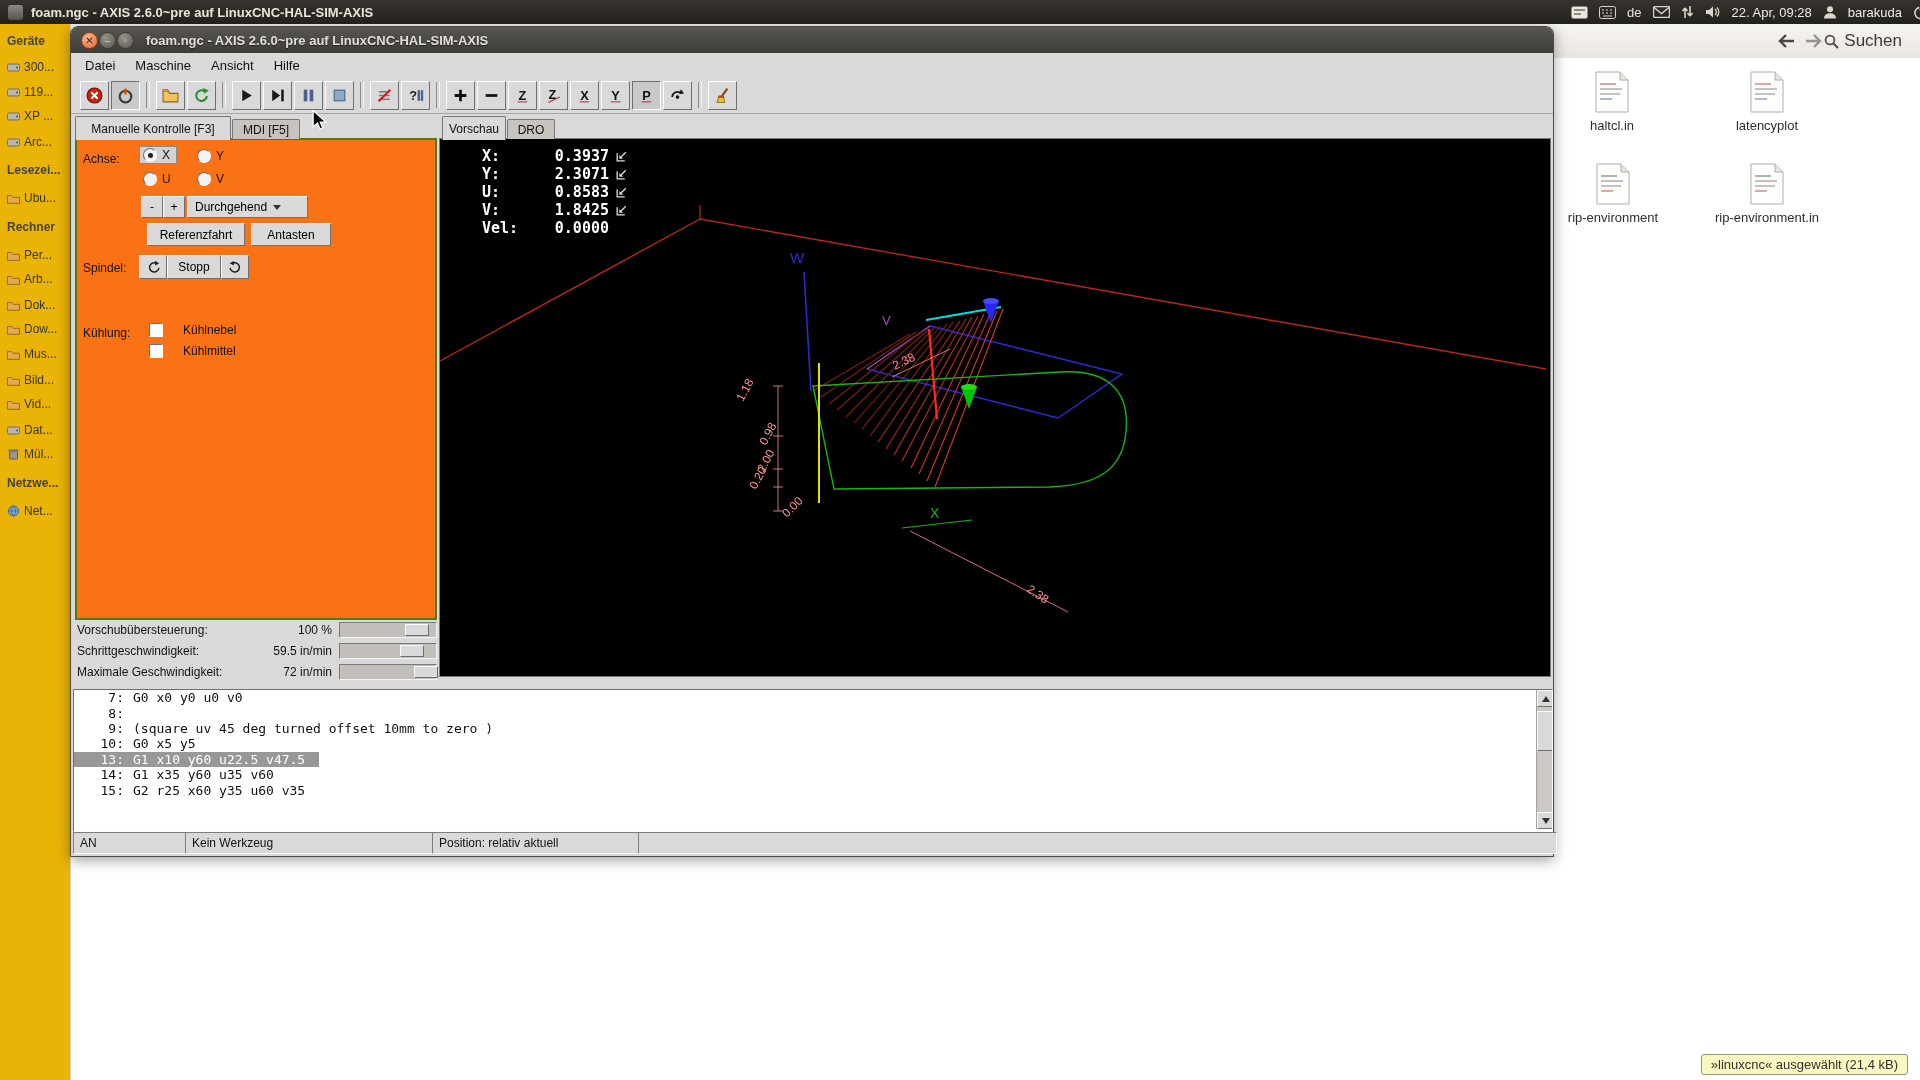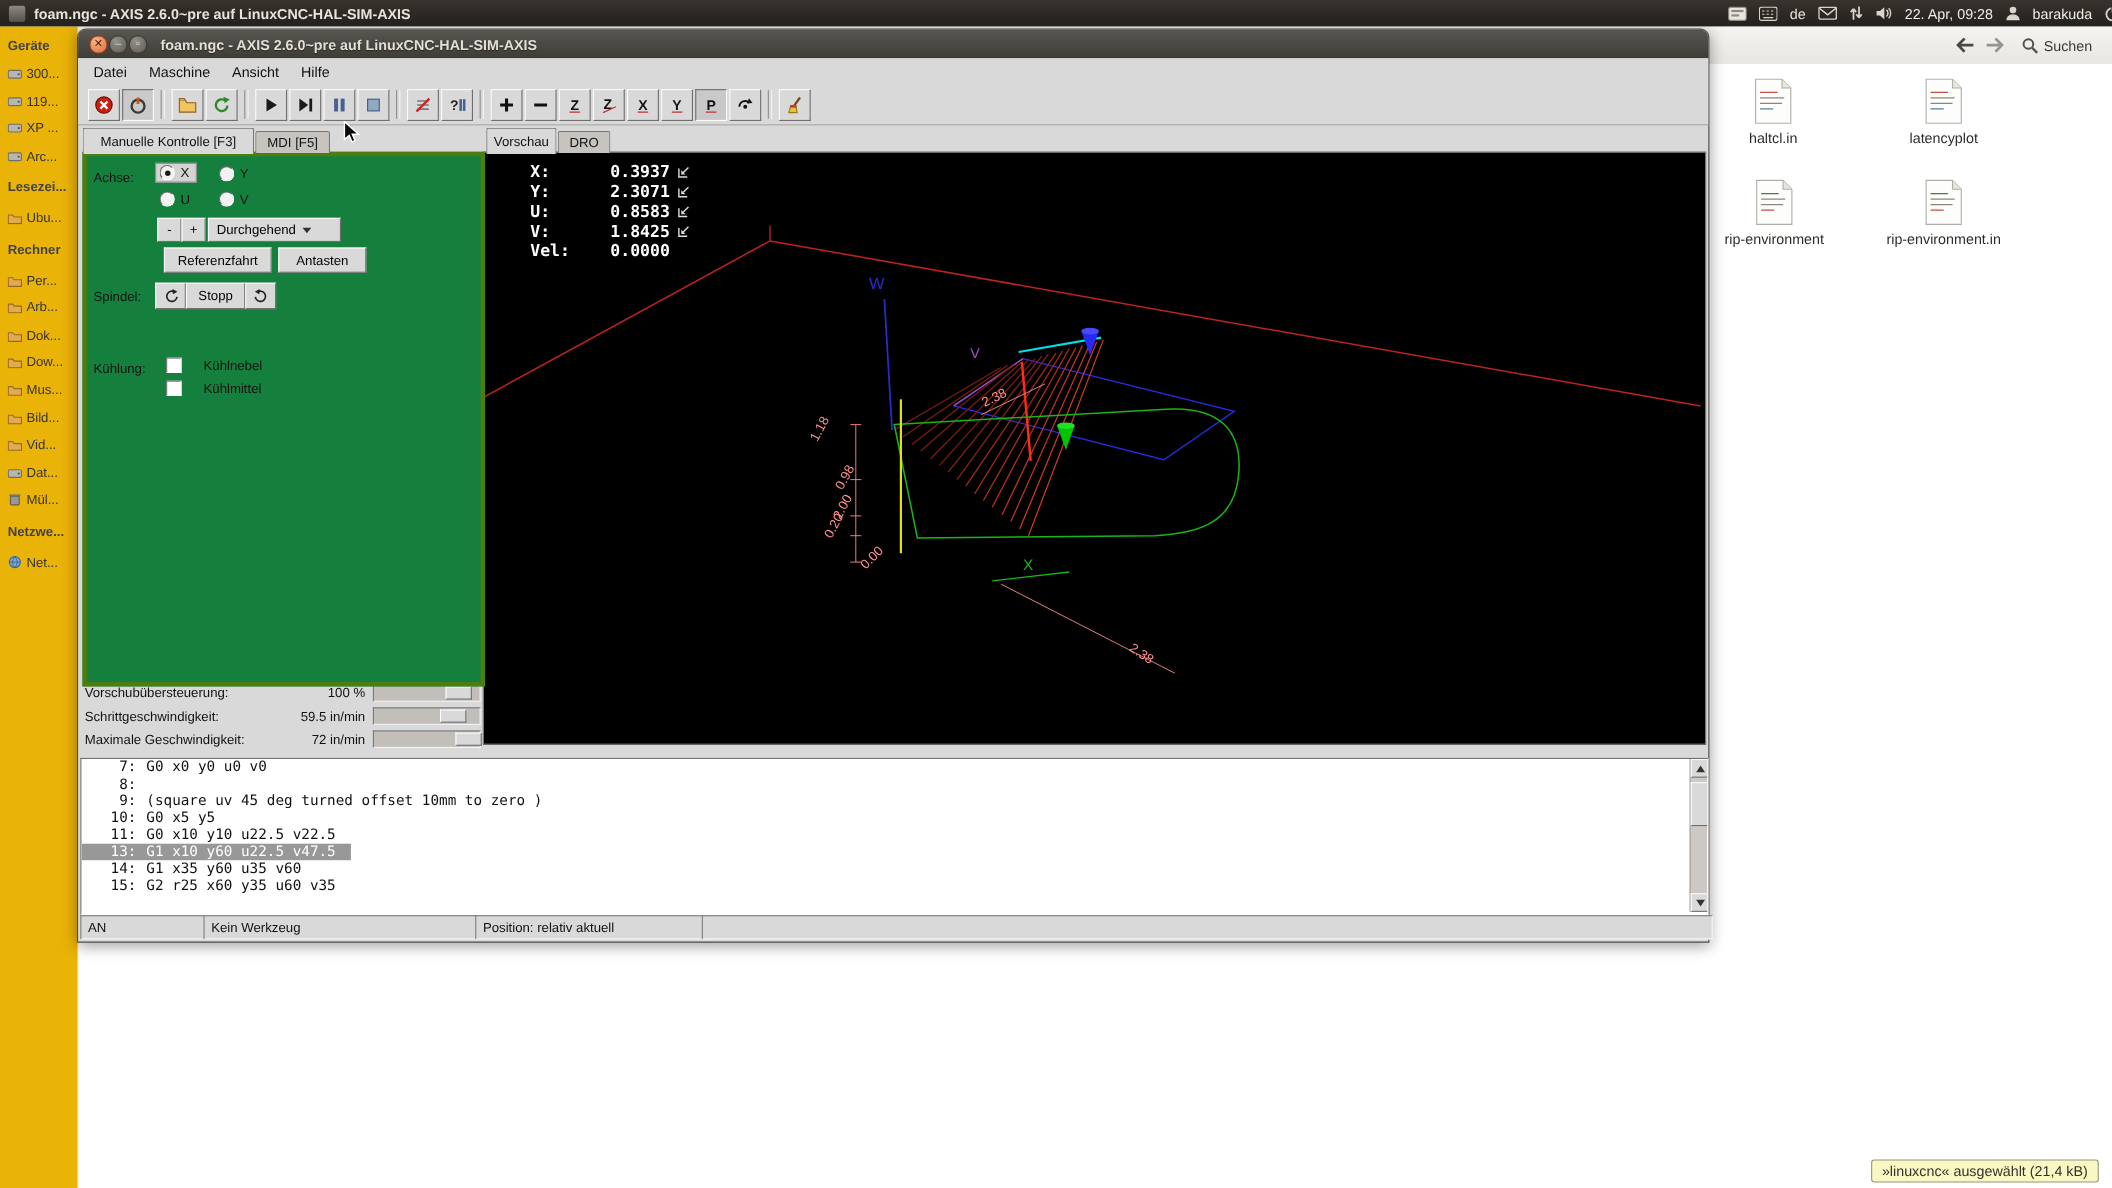--- a/index.html
+++ b/index.html
@@ -12,21 +12,21 @@
   
   .top-panel{background:linear-gradient(#37332e,#23211d);color:#e8e4dc;display:flex;align-items:center;justify-content:space-between;padding:0 8px;z-index:40}
   .panel-left{display:flex;align-items:center;gap:8px;overflow:hidden;white-space:nowrap}
   .panel-appicon{width:15px;height:15px;border-radius:3px;background:linear-gradient(#8d8a84,#55524c);display:inline-block}
   .panel-title{font-weight:bold;font-size:13px;color:#e8e4dc}
   .panel-right{display:flex;align-items:center;gap:11px;white-space:nowrap}
   .panel-right svg{display:block}
   
   .nautilus-toolbar{background:linear-gradient(#f6f4f1,#e9e6e1);border-bottom:1px solid #c9c5bf;z-index:1}
   .nav-btn{position:absolute;top:5px;width:24px;height:24px;display:flex;align-items:center;justify-content:center;border-radius:3px}
-  .search-btn{position:absolute;top:5px;right:10px;height:24px;display:flex;align-items:center;gap:5px;padding:0 8px;color:#3c3a36;font-size:13px;border-radius:3px}
+  .search-btn{position:absolute;top:5px;right:10px;height:24px;display:flex;align-items:center;gap:5px;padding:0 8px;color:#3c3a36;font-size:17px;border-radius:3px}
   .files-area{background:#ffffff;z-index:1}
   .file-item{position:absolute;width:130px;display:flex;flex-direction:column;align-items:center}
   .file-item span{margin-top:4px;font-size:13px;color:#2f2d2a;text-align:center}
   .sidebar{background:#eab308;border-right:1px solid #d5d2cc;z-index:1;overflow:hidden}
   .sb-row{position:absolute;left:0;width:70px;height:20px;display:flex;align-items:center;gap:4px;padding-left:7px;white-space:nowrap;overflow:hidden}
   .sb-header{font-weight:bold;font-size:12px;color:#454340}
   .sb-item{font-size:12px;color:#37352f}
   .selection-tooltip{background:#f9f8c2;border:1px solid #96947a;border-radius:3px;padding:2px 9px;font-size:13px;color:#34322c;z-index:6;white-space:nowrap}
   
   .axis-window{left:70px;top:26px;width:1482px;height:829px;background:#d9d9d9;border:1px solid #4e4b45;border-radius:8px 8px 0 0;box-shadow:0 3px 14px rgba(0,0,0,.38);z-index:5}
@@ -36,21 +36,21 @@
   .wbtn-gray{background:radial-gradient(circle at 35% 30%,#94918a,#5d5a53);border:1px solid #3c3a35;color:#d9d6cf}
   .win-title{position:absolute;left:75px;top:0;height:26px;display:flex;align-items:center;font-weight:bold;font-size:13px;color:#e3dfd8;text-shadow:0 1px 1px rgba(0,0,0,.5)}
   .menubar{position:absolute;left:0;top:26px;right:0;height:24px;background:#d9d9d9;display:flex;align-items:center;padding-left:4px}
   .menu-item{padding:2px 10px;font-size:13px;color:#111}
   .toolbar{position:absolute;left:0;top:50px;right:0;height:36px;background:#d9d9d9;border-bottom:1px solid #aaa7a2;display:flex;align-items:center;padding-left:8px}
   .tbtn{width:27px;height:27px;margin:0 1px;display:flex;align-items:center;justify-content:center}
   .tsep{width:2px;height:26px;border-left:1px solid #8e8e8e;border-right:1px solid #f4f4f4;margin:0 5px}
   .tab{position:absolute;display:flex;align-items:center;justify-content:center;font-size:12px;color:#111;border:1px solid #777;border-bottom:none;border-radius:2px 2px 0 0}
   .tab-active{background:#d9d9d9;top:89px;height:23px;z-index:3}
   .tab-idle{background:#c7c4bf;top:92px;height:19px;z-index:2}
-  .nb-frame{position:absolute;border:4px solid #4d7c0f;background:#15803d;z-index:1}
+  .nb-frame{position:absolute;border:2px solid #4d7c0f;background:#f97316;z-index:1}
   .ctl-label{position:absolute;font-size:12px;color:#111}
   .radio{width:12px;height:12px;border-radius:50%;background:#f2f2f2;border:1px solid;border-color:#6e6e6e #fcfcfc #fcfcfc #6e6e6e;display:inline-flex;align-items:center;justify-content:center}
   .radio .dot{width:5px;height:5px;border-radius:50%;background:#1c1c1c}
   .radio-row{position:absolute;display:flex;align-items:center;gap:5px;font-size:12px}
   .check{width:12px;height:12px;background:#fff;border:1px solid;border-color:#6e6e6e #fcfcfc #fcfcfc #6e6e6e;display:inline-block}
   .chk-row{position:absolute;display:flex;align-items:center;gap:20px;font-size:12px}
   .dd-arrow{width:0;height:0;border-left:4px solid transparent;border-right:4px solid transparent;border-top:5px solid #333;margin-left:6px}
   .slider-row{position:absolute;left:0;width:360px;height:20px;display:flex;align-items:center;padding:0 4px;font-size:12px}
   .slider-val{margin-left:auto;margin-right:7px}
   .trough{width:96px;height:14px;background:#c2bfba;border:1px solid;border-color:#7a7a7a #f5f5f5 #f5f5f5 #7a7a7a;position:relative}
@@ -673,24 +673,20 @@
         <span></span>
       </div>
     <div class="gline">
         <span class="num">9:</span>
         <span>(square uv 45 deg turned offset 10mm to zero )</span>
       </div>
     <div class="gline">
         <span class="num">10:</span>
         <span>G0 x5 y5</span>
       </div>
-    <div class="gline">
-        <span class="num">11:</span>
-        <span>G0 x10 y10  u22.5 v22.5</span>
-      </div>
     <div class="gline hl">
         <span class="num">13:</span>
         <span>G1 x10 y60 u22.5 v47.5</span>
       </div>
     <div class="gline">
         <span class="num">14:</span>
         <span>G1 x35 y60 u35 v60</span>
       </div>
     <div class="gline">
         <span class="num">15:</span>

